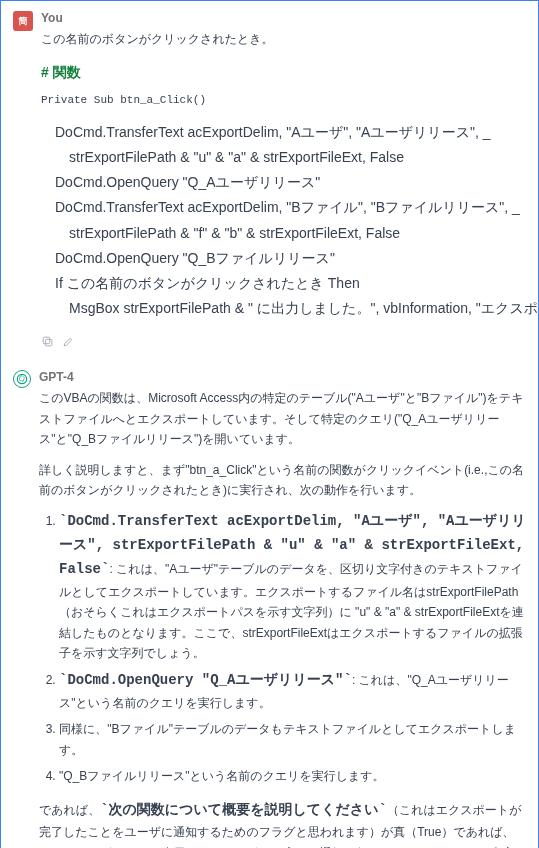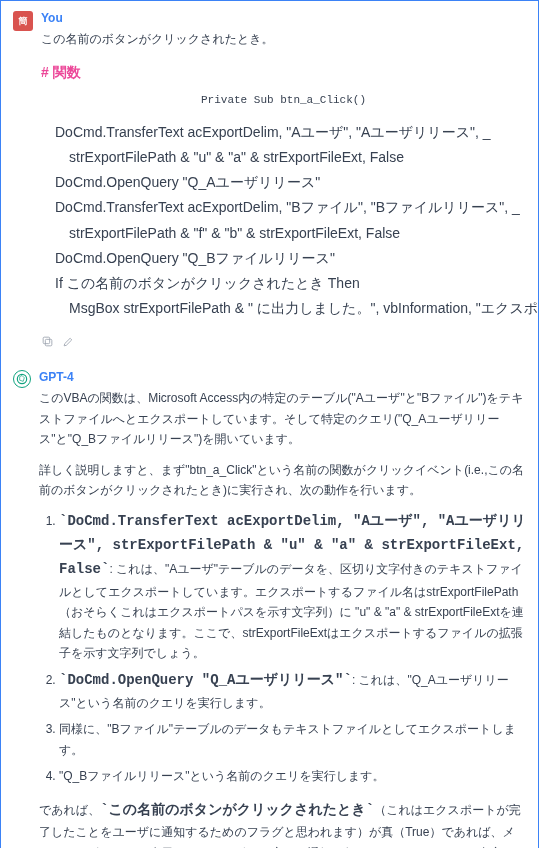--- a/index.html
+++ b/index.html
@@ -22,25 +22,25 @@
     font-size: 9px; font-weight: 600; color: #fff;
   }
   .avatar.user { background: #d9534f; }
   .avatar.asst {
     background: transparent; color: #10a37f;
     border: 1.5px solid #10a37f; border-radius: 50%;
     width: 18px; height: 18px;
     font-weight: 700; font-size: 11px;
   }
   .body { flex: 1; min-width: 0; }
-  .label { font-weight: 600; color: #3b82f6; margin-bottom: 4px; font-size: 12px; }
+  .label { font-weight: 600; color: #737373; margin-bottom: 4px; font-size: 12px; }
   .content { line-height: 1.7; color: #374151; }
   .content p { margin: 0 0 10px 0; }
-  .heading { font-size: 14px; font-weight: 600; margin: 12px 0 6px 0; color: #ec4899; }
-  .code-para { font-family: "SFMono-Regular", Consolas, "Liberation Mono", Menlo, monospace; font-size: 11px; color: #374151; margin: 0 0 10px 0; text-align: center; }
+  .heading { font-size: 14px; font-weight: 600; margin: 12px 0 6px 0; color: #15803d; }
+  .code-para { font-family: "SFMono-Regular", Consolas, "Liberation Mono", Menlo, monospace; font-size: 11px; color: #374151; margin: 0 0 10px 0; }
   .code-block { margin: 2px 0 14px 0; }
   .code-line { font-family: Liberation Sans, sans-serif; font-size: 14px; line-height: 1.8; white-space: pre; color: #374151; }
   .ind1 { padding-left: 14px; }
   .ind2 { padding-left: 28px; }
   ol { margin: 4px 0 12px 0; padding-left: 20px; }
   ol li { margin-bottom: 6px; line-height: 1.7; }
   code.inline {
     font-family: Liberation Mono, monospace;
     font-size: 14px;
     background: transparent;
@@ -97,18 +97,18 @@
     <div class="content">
       <p>このVBAの関数は、Microsoft Access内の特定のテーブル("Aユーザ"と"Bファイル")をテキストファイルへとエクスポートしています。そして特定のクエリ("Q_Aユーザリリース"と"Q_Bファイルリリース")を開いています。</p>
       <p>詳しく説明しますと、まず"btn_a_Click"という名前の関数がクリックイベント(i.e.,この名前のボタンがクリックされたとき)に実行され、次の動作を行います。</p>
       <ol id="assistant-list">
           <li><code class="inline">`DoCmd.TransferText acExportDelim, "Aユーザ", "Aユーザリリース", strExportFilePath &amp; "u" &amp; "a" &amp; strExportFileExt, False`</code><span>: これは、"Aユーザ"テーブルのデータを、区切り文字付きのテキストファイルとしてエクスポートしています。エクスポートするファイル名はstrExportFilePath（おそらくこれはエクスポートパスを示す文字列）に "u" &amp; "a" &amp; strExportFileExtを連結したものとなります。ここで、strExportFileExtはエクスポートするファイルの拡張子を示す文字列でしょう。</span></li>
           <li><code class="inline">`DoCmd.OpenQuery "Q_Aユーザリリース"`</code><span>: これは、"Q_Aユーザリリース"という名前のクエリを実行します。</span></li>
           <li>同様に、"Bファイル"テーブルのデータもテキストファイルとしてエクスポートします。</li>
           <li>"Q_Bファイルリリース"という名前のクエリを実行します。</li>
         </ol>
       <p>
-        <span>であれば、</span><code class="inline">`この名前のボタンがクリックされたとき`</code><span>（これはエクスポートが完了したことをユーザに通知するためのフラグと思われます）が真（True）であれば、メッセージボックスを表示してエクスポート完了の通知を行います。メッセージの内容は、エクスポートしたファイルのパスです。</span>
+        <span>であれば、</span><code class="inline">`次の関数について概要を説明してください`</code><span>（これはエクスポートが完了したことをユーザに通知するためのフラグと思われます）が真（True）であれば、メッセージボックスを表示してエクスポート完了の通知を行います。メッセージの内容は、エクスポートしたファイルのパスです。</span>
       </p>
 
     </div>
   </div>
 </div>
 
 </body></html>

